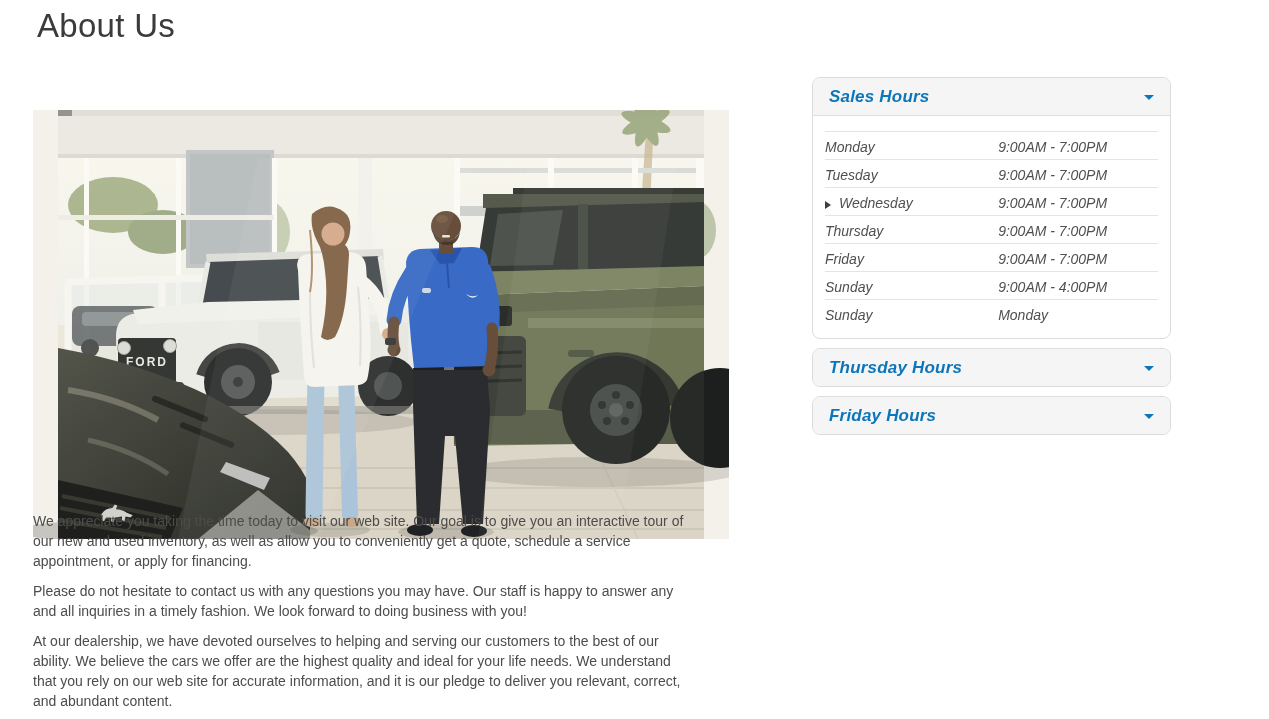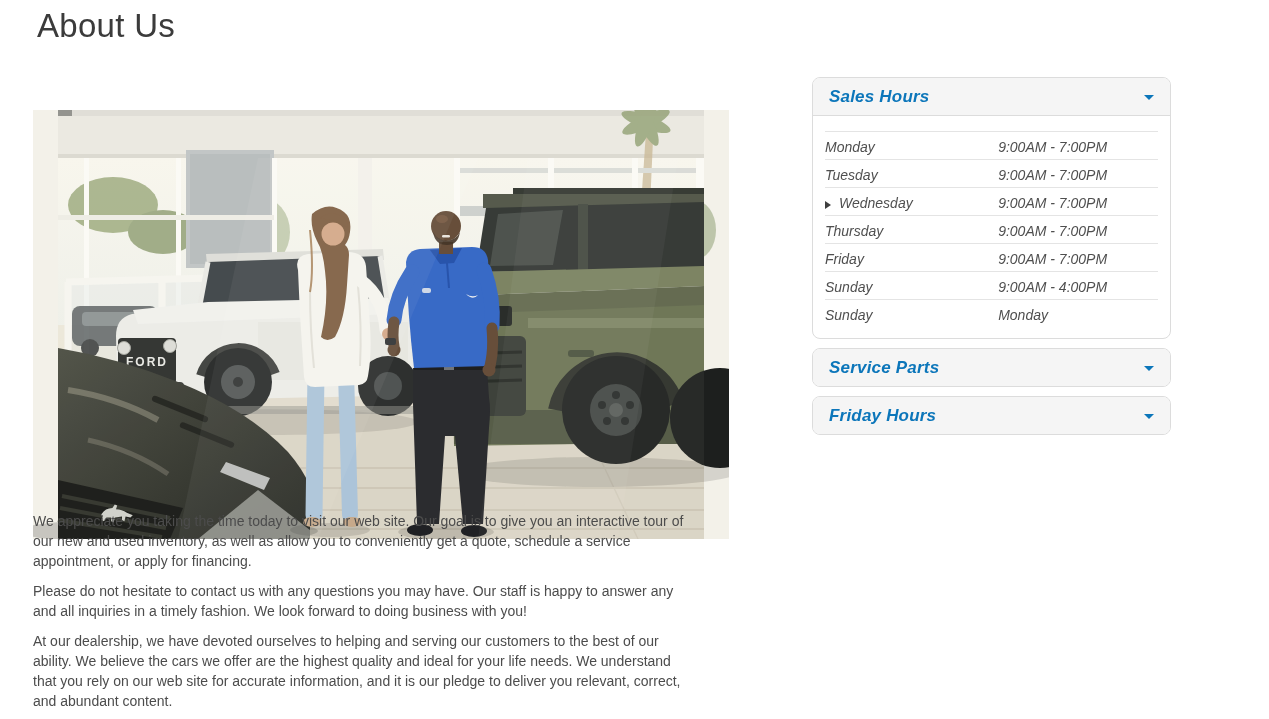--- a/index.html
+++ b/index.html
@@ -299,21 +299,21 @@
               <td class="day"><span>Sunday</span></td>
               <td class="hrs">Monday</td>
             </tr>
           </tbody>
         </table>
       </div>
     </section>
 
     <section class="panel collapsed">
       <header class="panel-header">
-        <span class="panel-title">Service Parts</span>
+        <span class="panel-title">Thursday Hours</span>
         <span class="caret"></span>
       </header>
     </section>
 
     <section class="panel collapsed">
       <header class="panel-header">
         <span class="panel-title">Friday Hours</span>
         <span class="caret"></span>
       </header>
     </section>

